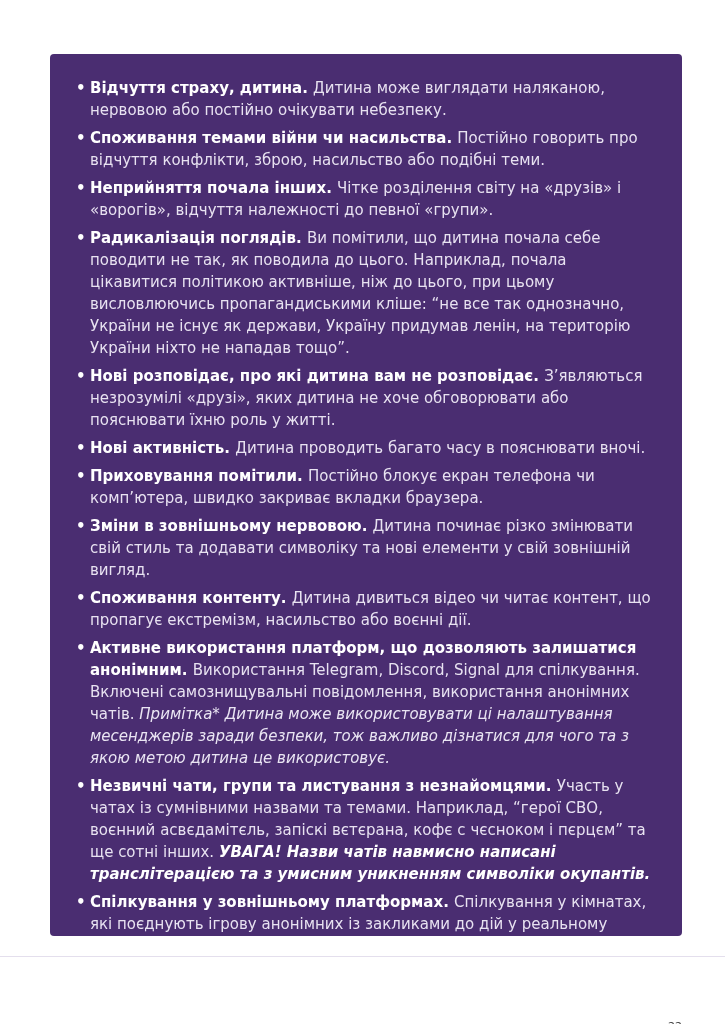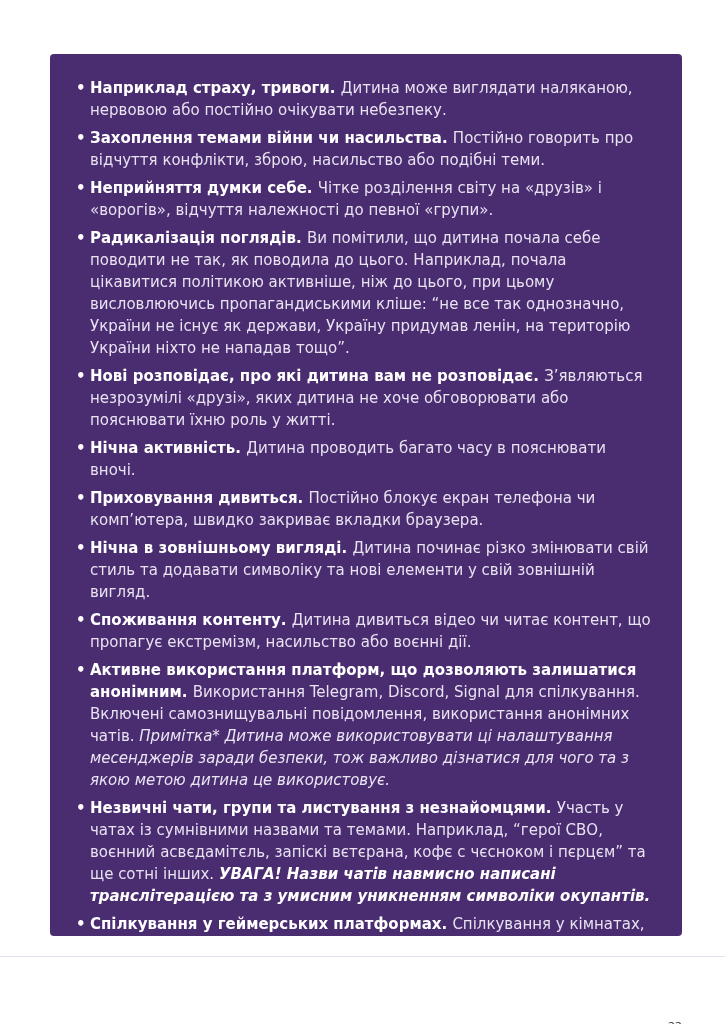--- a/index.html
+++ b/index.html
@@ -59,29 +59,29 @@
     font-size: 11px;
     color: #3c3c3c;
   }
 </style>
 </head>
 <body>
 
 <div class="page">
   <section class="panel">
     <ul class="signs-list">
-        <li><span class="bullet">•</span><span class="seg-bold">Наприклад страху, тривоги. </span><span class="seg-regular">Дитина може виглядати наляканою, нервовою або постійно очікувати небезпеку.</span></li>
-        <li><span class="bullet">•</span><span class="seg-bold">Захоплення темами війни чи насильства. </span><span class="seg-regular">Постійно говорить про відчуття конфлікти, зброю, насильство або подібні теми.</span></li>
-        <li><span class="bullet">•</span><span class="seg-bold">Неприйняття думки себе. </span><span class="seg-regular">Чітке розділення світу на «друзів» і «ворогів», відчуття належності до певної «групи».</span></li>
+        <li><span class="bullet">•</span><span class="seg-bold">Відчуття страху, дитина. </span><span class="seg-regular">Дитина може виглядати наляканою, нервовою або постійно очікувати небезпеку.</span></li>
+        <li><span class="bullet">•</span><span class="seg-bold">Споживання темами війни чи насильства. </span><span class="seg-regular">Постійно говорить про відчуття конфлікти, зброю, насильство або подібні теми.</span></li>
+        <li><span class="bullet">•</span><span class="seg-bold">Неприйняття почала інших. </span><span class="seg-regular">Чітке розділення світу на «друзів» і «ворогів», відчуття належності до певної «групи».</span></li>
         <li><span class="bullet">•</span><span class="seg-bold">Радикалізація поглядів. </span><span class="seg-regular">Ви помітили, що дитина почала себе поводити не так, як поводила до цього. Наприклад, почала цікавитися політикою активніше, ніж до цього, при цьому висловлюючись пропагандиськими кліше: “не все так однозначно, України не існує як держави, Україну придумав ленін, на територію України ніхто не нападав тощо”.</span></li>
         <li><span class="bullet">•</span><span class="seg-bold">Нові розповідає, про які дитина вам не розповідає. </span><span class="seg-regular">З’являються незрозумілі «друзі», яких дитина не хоче обговорювати або пояснювати їхню роль у житті.</span></li>
-        <li><span class="bullet">•</span><span class="seg-bold">Нічна активність. </span><span class="seg-regular">Дитина проводить багато часу в пояснювати вночі.</span></li>
-        <li><span class="bullet">•</span><span class="seg-bold">Приховування дивиться. </span><span class="seg-regular">Постійно блокує екран телефона чи комп’ютера, швидко закриває вкладки браузера.</span></li>
-        <li><span class="bullet">•</span><span class="seg-bold">Нічна в зовнішньому вигляді. </span><span class="seg-regular">Дитина починає різко змінювати свій стиль та додавати символіку та нові елементи у свій зовнішній вигляд.</span></li>
+        <li><span class="bullet">•</span><span class="seg-bold">Нові активність. </span><span class="seg-regular">Дитина проводить багато часу в пояснювати вночі.</span></li>
+        <li><span class="bullet">•</span><span class="seg-bold">Приховування помітили. </span><span class="seg-regular">Постійно блокує екран телефона чи комп’ютера, швидко закриває вкладки браузера.</span></li>
+        <li><span class="bullet">•</span><span class="seg-bold">Зміни в зовнішньому нервовою. </span><span class="seg-regular">Дитина починає різко змінювати свій стиль та додавати символіку та нові елементи у свій зовнішній вигляд.</span></li>
         <li><span class="bullet">•</span><span class="seg-bold">Споживання контенту. </span><span class="seg-regular">Дитина дивиться відео чи читає контент, що пропагує екстремізм, насильство або воєнні дії.</span></li>
         <li><span class="bullet">•</span><span class="seg-bold">Активне використання платформ, що дозволяють залишатися анонімним. </span><span class="seg-regular">Використання Telegram, Discord, Signal для спілкування. Включені самознищувальні повідомлення, використання анонімних чатів. </span><span class="seg-italic">Примітка* Дитина може використовувати ці налаштування месенджерів заради безпеки, тож важливо дізнатися для чого та з якою метою дитина це використовує.</span></li>
         <li><span class="bullet">•</span><span class="seg-bold">Незвичні чати, групи та листування з незнайомцями. </span><span class="seg-regular">Участь у чатах із сумнівними назвами та темами. Наприклад, “герої СВО, воєнний асвєдамітєль, запіскі вєтєрана, кофє с чєсноком і пєрцєм” та ще сотні інших. </span><span class="seg-bold-italic">УВАГА! Назви чатів навмисно написані транслітерацією та з умисним уникненням символіки окупантів.</span></li>
-        <li><span class="bullet">•</span><span class="seg-bold">Спілкування у геймерських платформах. </span><span class="seg-regular">Спілкування у кімнатах, які поєднують ігрову анонімних із закликами до дій у реальному житті.</span></li>
+        <li><span class="bullet">•</span><span class="seg-bold">Спілкування у зовнішньому платформах. </span><span class="seg-regular">Спілкування у кімнатах, які поєднують ігрову анонімних із закликами до дій у реальному житті.</span></li>
       </ul>
   </section>
   <div class="footer-rule"></div>
   <div class="page-number">22</div>
 </div>
 
 </body></html>

